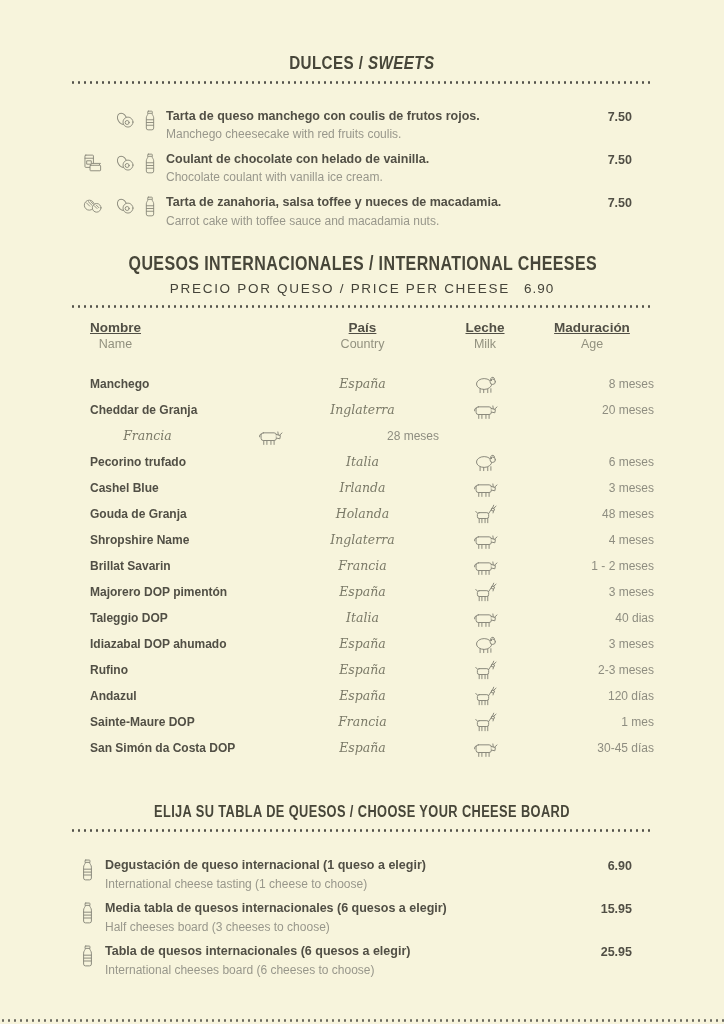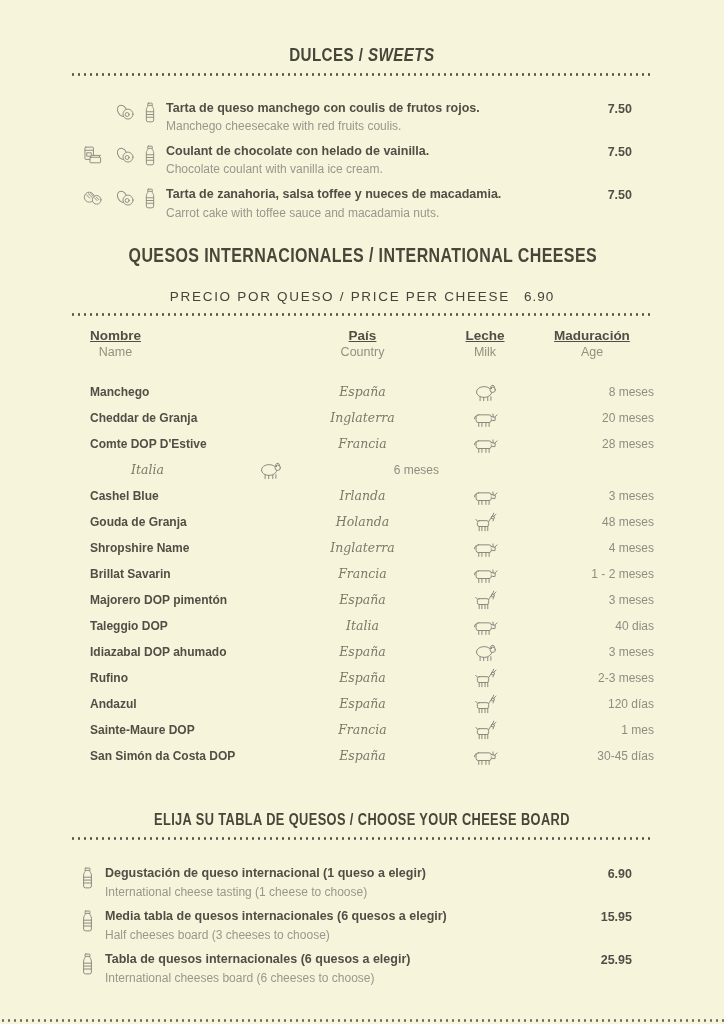--- a/index.html
+++ b/index.html
@@ -1,27 +1,27 @@
 <!DOCTYPE html>
 <html><head>
 <meta charset="utf-8">
 <style>
   html,body{margin:0;padding:0;background:#f7f4dc;}
   .page{position:relative;width:724px;height:1024px;margin:0 auto;background:#f7f4dc;
         font-family:"Liberation Sans",sans-serif;color:#4f4e44;overflow:hidden;
-        box-sizing:border-box;padding:0 70px;}
+        box-sizing:border-box;padding:8px 70px;}
   .dotted{height:3px;background-image:radial-gradient(circle,#54534a 1.05px,transparent 1.35px);
           background-size:6px 3px;background-repeat:repeat-x;background-position:0 50%;}
   .sec-title{text-align:center;font-weight:bold;color:#474639;}
   .cond{display:inline-block;transform:scaleX(0.8);white-space:nowrap;letter-spacing:.5px;}
   .t1{font-size:19px;margin-top:44px;line-height:1.15;}
   .t2{font-size:20px;margin-top:24px;line-height:1.15;}
   .t3{font-size:16px;margin-top:42px;line-height:1.15;}
   .t1 .it{font-style:italic;}
-  .subtitle{ text-align:center;font-size:13.5px;letter-spacing:1.7px;color:#45443a;margin-top:22px;}
+  .subtitle{ text-align:center;font-size:13.5px;letter-spacing:1.7px;color:#45443a;margin-top:6px;}
   .subtitle .pp{margin-left:14px;letter-spacing:1px;}
   .div1{margin-top:7px;} .div2{margin-top:9px;} .div3{margin-top:8px;}
   .items{margin-top:25px;}
   .m-item{display:flex;align-items:flex-start;min-height:32px;margin-bottom:10px;}
   .allergens{width:96px;box-sizing:border-box;display:flex;justify-content:flex-end;
              align-items:flex-start;gap:7px;padding:1px 11px 0 0;}
   .m-text{flex:1;}
   .m-title{font-weight:bold;font-size:12.5px;color:#514f45;line-height:1.25;}
   .m-sub{font-size:12px;color:#98978b;margin-top:3px;line-height:1.2;}
   .m-price{width:80px;box-sizing:border-box;text-align:right;padding-right:22px;
@@ -205,36 +205,36 @@
       <path d="M21.5 10.3 l4.5 1.2 -0.6 3.6 -3.9 -0.8" fill="#f7f4dc"></path>
       <path d="M23.6 10.6 l-0.4 -3.1 M25.2 11 l2.6 -2.4"></path>
       <path d="M4.5 9.5 q-2 0.6 -1.7 3.4"></path>
       <path d="M7.5 17 v4.4 M11 17 v4.4 M15.5 17 v4.4 M19 17 v4.4"></path>
     </g>
   </svg>
           </div>
     <div class="c-age">20 meses</div>
   </div>
         <div class="c-row">
-    <div class="c-name">Comte DOP D'Estive</div>
     <div class="c-country">Francia</div>
     <div class="c-milk">
             <svg viewBox="0 0 30 24" width="27" height="22">
     <g fill="none" stroke="#8a897b" stroke-width="1.1" stroke-linecap="round" stroke-linejoin="round">
       <rect x="4.5" y="8.5" width="17" height="8.5" rx="2.5"></rect>
       <path d="M21.5 10.3 l4.5 1.2 -0.6 3.6 -3.9 -0.8" fill="#f7f4dc"></path>
       <path d="M23.6 10.6 l-0.4 -3.1 M25.2 11 l2.6 -2.4"></path>
       <path d="M4.5 9.5 q-2 0.6 -1.7 3.4"></path>
       <path d="M7.5 17 v4.4 M11 17 v4.4 M15.5 17 v4.4 M19 17 v4.4"></path>
     </g>
   </svg>
           </div>
     <div class="c-age">28 meses</div>
   </div>
         <div class="c-row">
+    <div class="c-name">Pecorino trufado</div>
     <div class="c-country">Italia</div>
     <div class="c-milk">
             <svg viewBox="0 0 30 24" width="27" height="22">
     <g fill="none" stroke="#8a897b" stroke-width="1.1" stroke-linecap="round" stroke-linejoin="round">
       <ellipse cx="13.5" cy="12" rx="8.5" ry="6"></ellipse>
       <circle cx="23" cy="9.5" r="3" fill="#f7f4dc"></circle>
       <path d="M25 6.8 a2.1 2.1 0 1 0 -3.1 1.7"></path>
       <path d="M9 17.6 v4 M13 18 v3.6 M17.5 18 v3.6 M21 17.2 v4"></path>
     </g>
   </svg>

